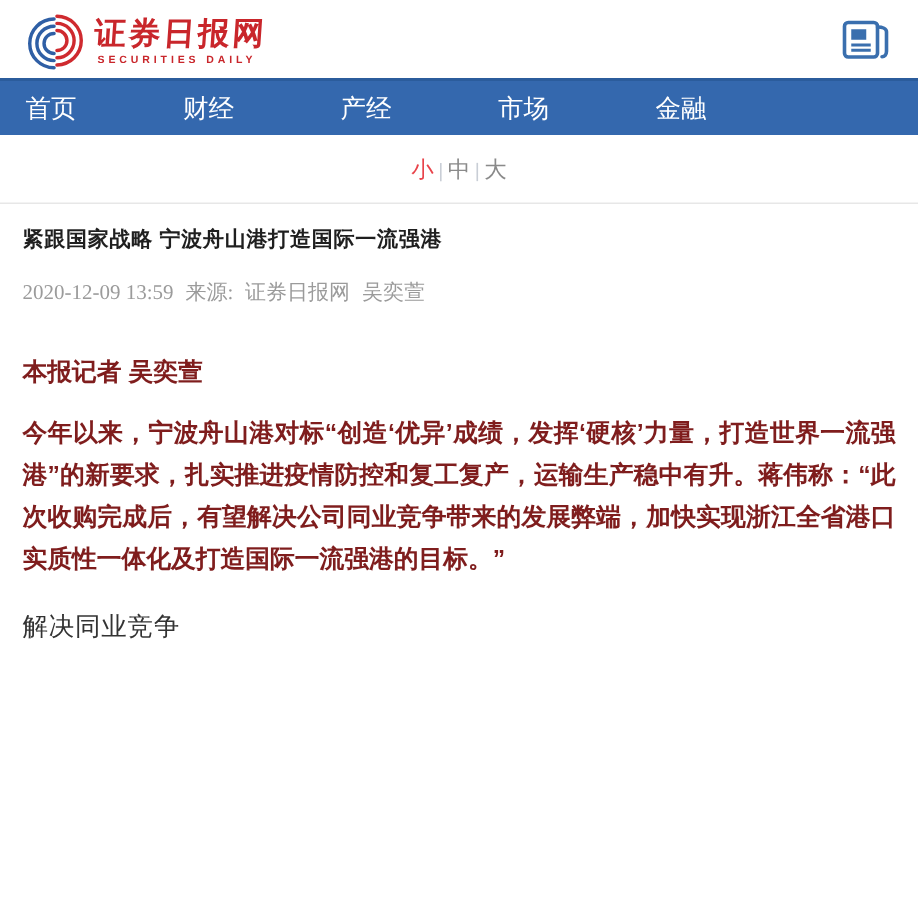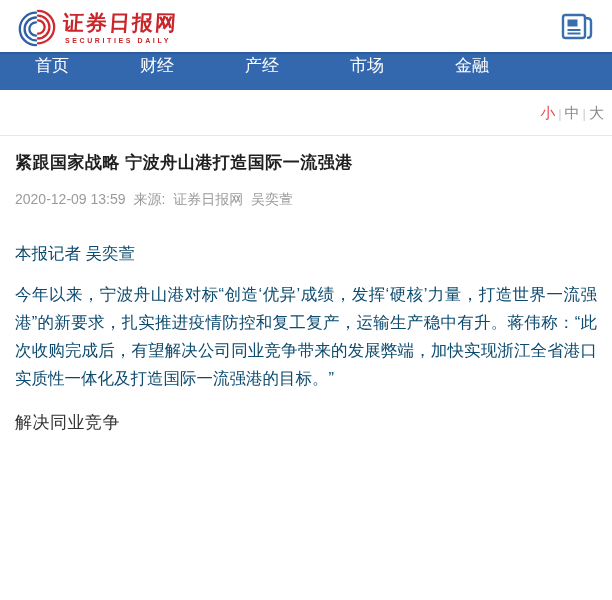--- a/index.html
+++ b/index.html
@@ -22,49 +22,49 @@
   }
   .logo-en {
     color: #c9262b; font-size: 7px; font-weight: bold;
     letter-spacing: 2.6px; margin-top: 4px; padding-left: 2px;
   }
   .news-icon { cursor: pointer; margin-top: 2px; }
   
   .main-nav {
     height: 38px; background: #3468ae;
     border-top: 2px solid #2b5c9c;
-    display: flex; align-items: flex-start;
-    padding-left: 35px;
+    display: flex; align-items: center;
+    padding-left: 17px;
   }
   .nav-item {
     color: #fff; font-size: 17px; text-decoration: none;
     margin-right: 71px; cursor: pointer; white-space: nowrap;
   }
   .nav-item:last-child { margin-right: 16px; }
   
   .fontsize-row {
-    text-align: right; padding: 14px 8px 12px;
+    text-align: center; padding: 14px 8px 12px;
     font-size: 15px; color: #8a8a8a;
   }
   .fontsize-row .fs { cursor: pointer; }
   .fontsize-row .fs.active { color: #e8434a; }
   .fontsize-row .sep { color: #c9ced6; margin: 0 3px; font-size: 13px; }
   
   .divider { border-top: 1px solid #e7e7e7; }
   
   article { padding: 0 15px; }
   .article-title {
-    font-size: 17px; font-weight: bold; color: #1f1f1f;
+    font-size: 14px; font-weight: bold; color: #1f1f1f;
     margin-top: 15px; letter-spacing: 0.5px;
   }
   .article-meta { margin-top: 17px; font-size: 14px; color: #9b9b9b; }
-  .article-meta span { margin-right: 4px; }
+  .article-meta span { margin-right: 4px; font-family: Liberation Serif, serif; }
   .article-body p {
-    font-size: 16.5px; line-height: 28px; color: #0c4a6e;
-    text-align: justify; margin-top: 13px;
+    font-size: 16.5px; line-height: 28px; color: #7f1d1d;
+    text-align: justify; margin-top: 13px; font-weight: bold;
   }
   .article-body p.byline { margin-top: 30px; }
   .article-subheading {
     font-size: 17px; font-weight: normal; color: #333;
     margin-top: 19px; letter-spacing: 0.5px;
   }
 </style>
 </head>
 <body>
 

